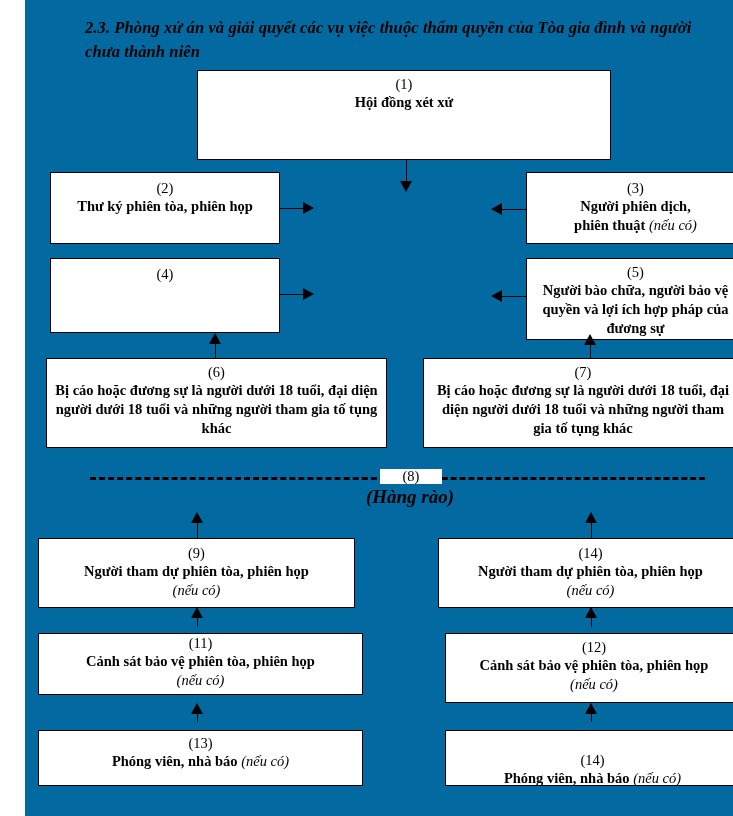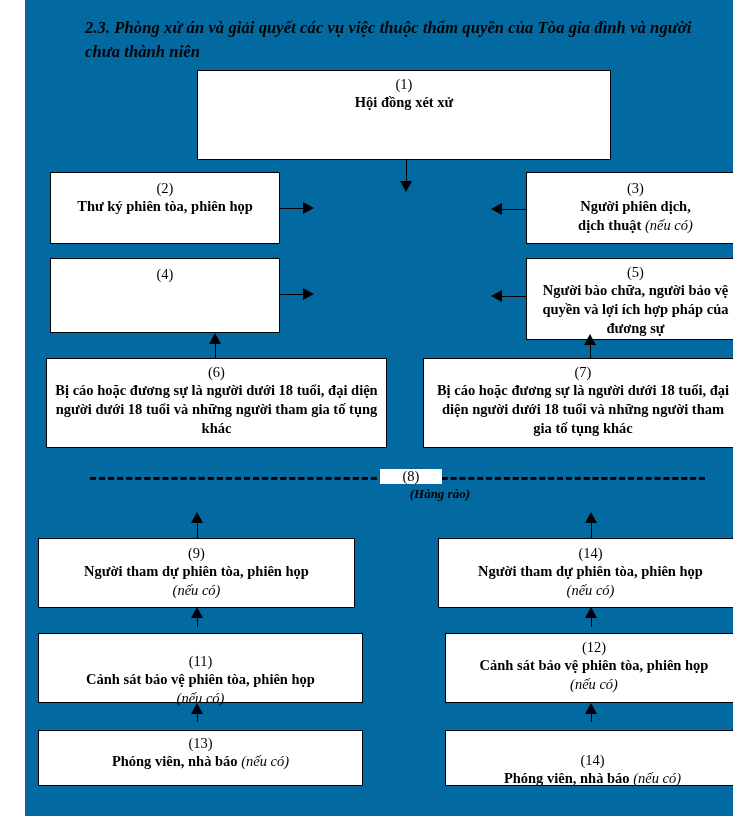--- a/index.html
+++ b/index.html
@@ -116,24 +116,24 @@
   .fence-num {
     position: absolute;
     font-size: 14.5px;
     text-align: center;
     background: #ffffff;
     padding: 0 1px;
     line-height: 1;
   }
   .fence-label {
     position: absolute;
-    font-size: 13px;
+    font-size: 19px;
     font-style: italic;
     font-weight: bold;
-    text-align: right;
+    text-align: center;
     line-height: 1;
   }
 </style>
 </head>
 <body>
 
 <div id="page">
 
   <div class="doc-title">2.3. Phòng xử án và giải quyết các vụ việc thuộc thẩm quyền của Tòa gia đình và người chưa thành niên</div>
 
@@ -149,21 +149,21 @@
     <div class="num">(2)</div>
     <div class="body">Thư ký phiên tòa, phiên họp</div>
   </div>
   <div class="hline" style="left:255px; top:208px; width:24px;"></div>
   <div class="arrow-right" style="left:278px; top:202px;"></div>
 
   <div class="node" style="left:501px; top:172px; width:219px; height:72px; padding-top:6px;">
     <div class="num">(3)</div>
     <div class="body">Người phiên dịch,</div>
     <div class="body">
-      <span>dịch thuật</span>
+      <span>phiên thuật</span>
       <span class="note">(nếu có)</span>
     </div>
   </div>
   <div class="hline" style="left:477px; top:209px; width:24px;"></div>
   <div class="arrow-left" style="left:466px; top:203px;"></div>
 
   <div class="node" style="left:25px; top:258px; width:230px; height:75px; padding-top:6px;">
     <div class="num">(4)</div>
   </div>
   <div class="hline" style="left:255px; top:294px; width:24px;"></div>
@@ -206,21 +206,21 @@
   <div class="vline" style="left:566px; top:519px; height:19px;"></div>
   <div class="arrow-up" style="left:560px; top:512px;"></div>
   <div class="node" style="left:413px; top:538px; width:305px; height:70px; padding-top:5px;">
     <div class="num">(14)</div>
     <div class="body">Người tham dự phiên tòa, phiên họp</div>
     <div class="sub">(nếu có)</div>
   </div>
 
   <div class="vline" style="left:172px; top:614px; height:13px;"></div>
   <div class="arrow-up" style="left:166px; top:607px;"></div>
-  <div class="node" style="left:13px; top:633px; width:325px; height:70px; padding-top:18px;">
+  <div class="node" style="left:13px; top:633px; width:325px; height:62px; padding-top:0;">
     <div class="num">(11)</div>
     <div class="body">Cảnh sát bảo vệ phiên tòa, phiên họp</div>
     <div class="sub">(nếu có)</div>
   </div>
 
   <div class="vline" style="left:566px; top:614px; height:13px;"></div>
   <div class="arrow-up" style="left:560px; top:607px;"></div>
   <div class="node" style="left:420px; top:633px; width:298px; height:70px; ">
     <div class="num">(12)</div>
     <div class="body">Cảnh sát bảo vệ phiên tòa, phiên họp</div>

